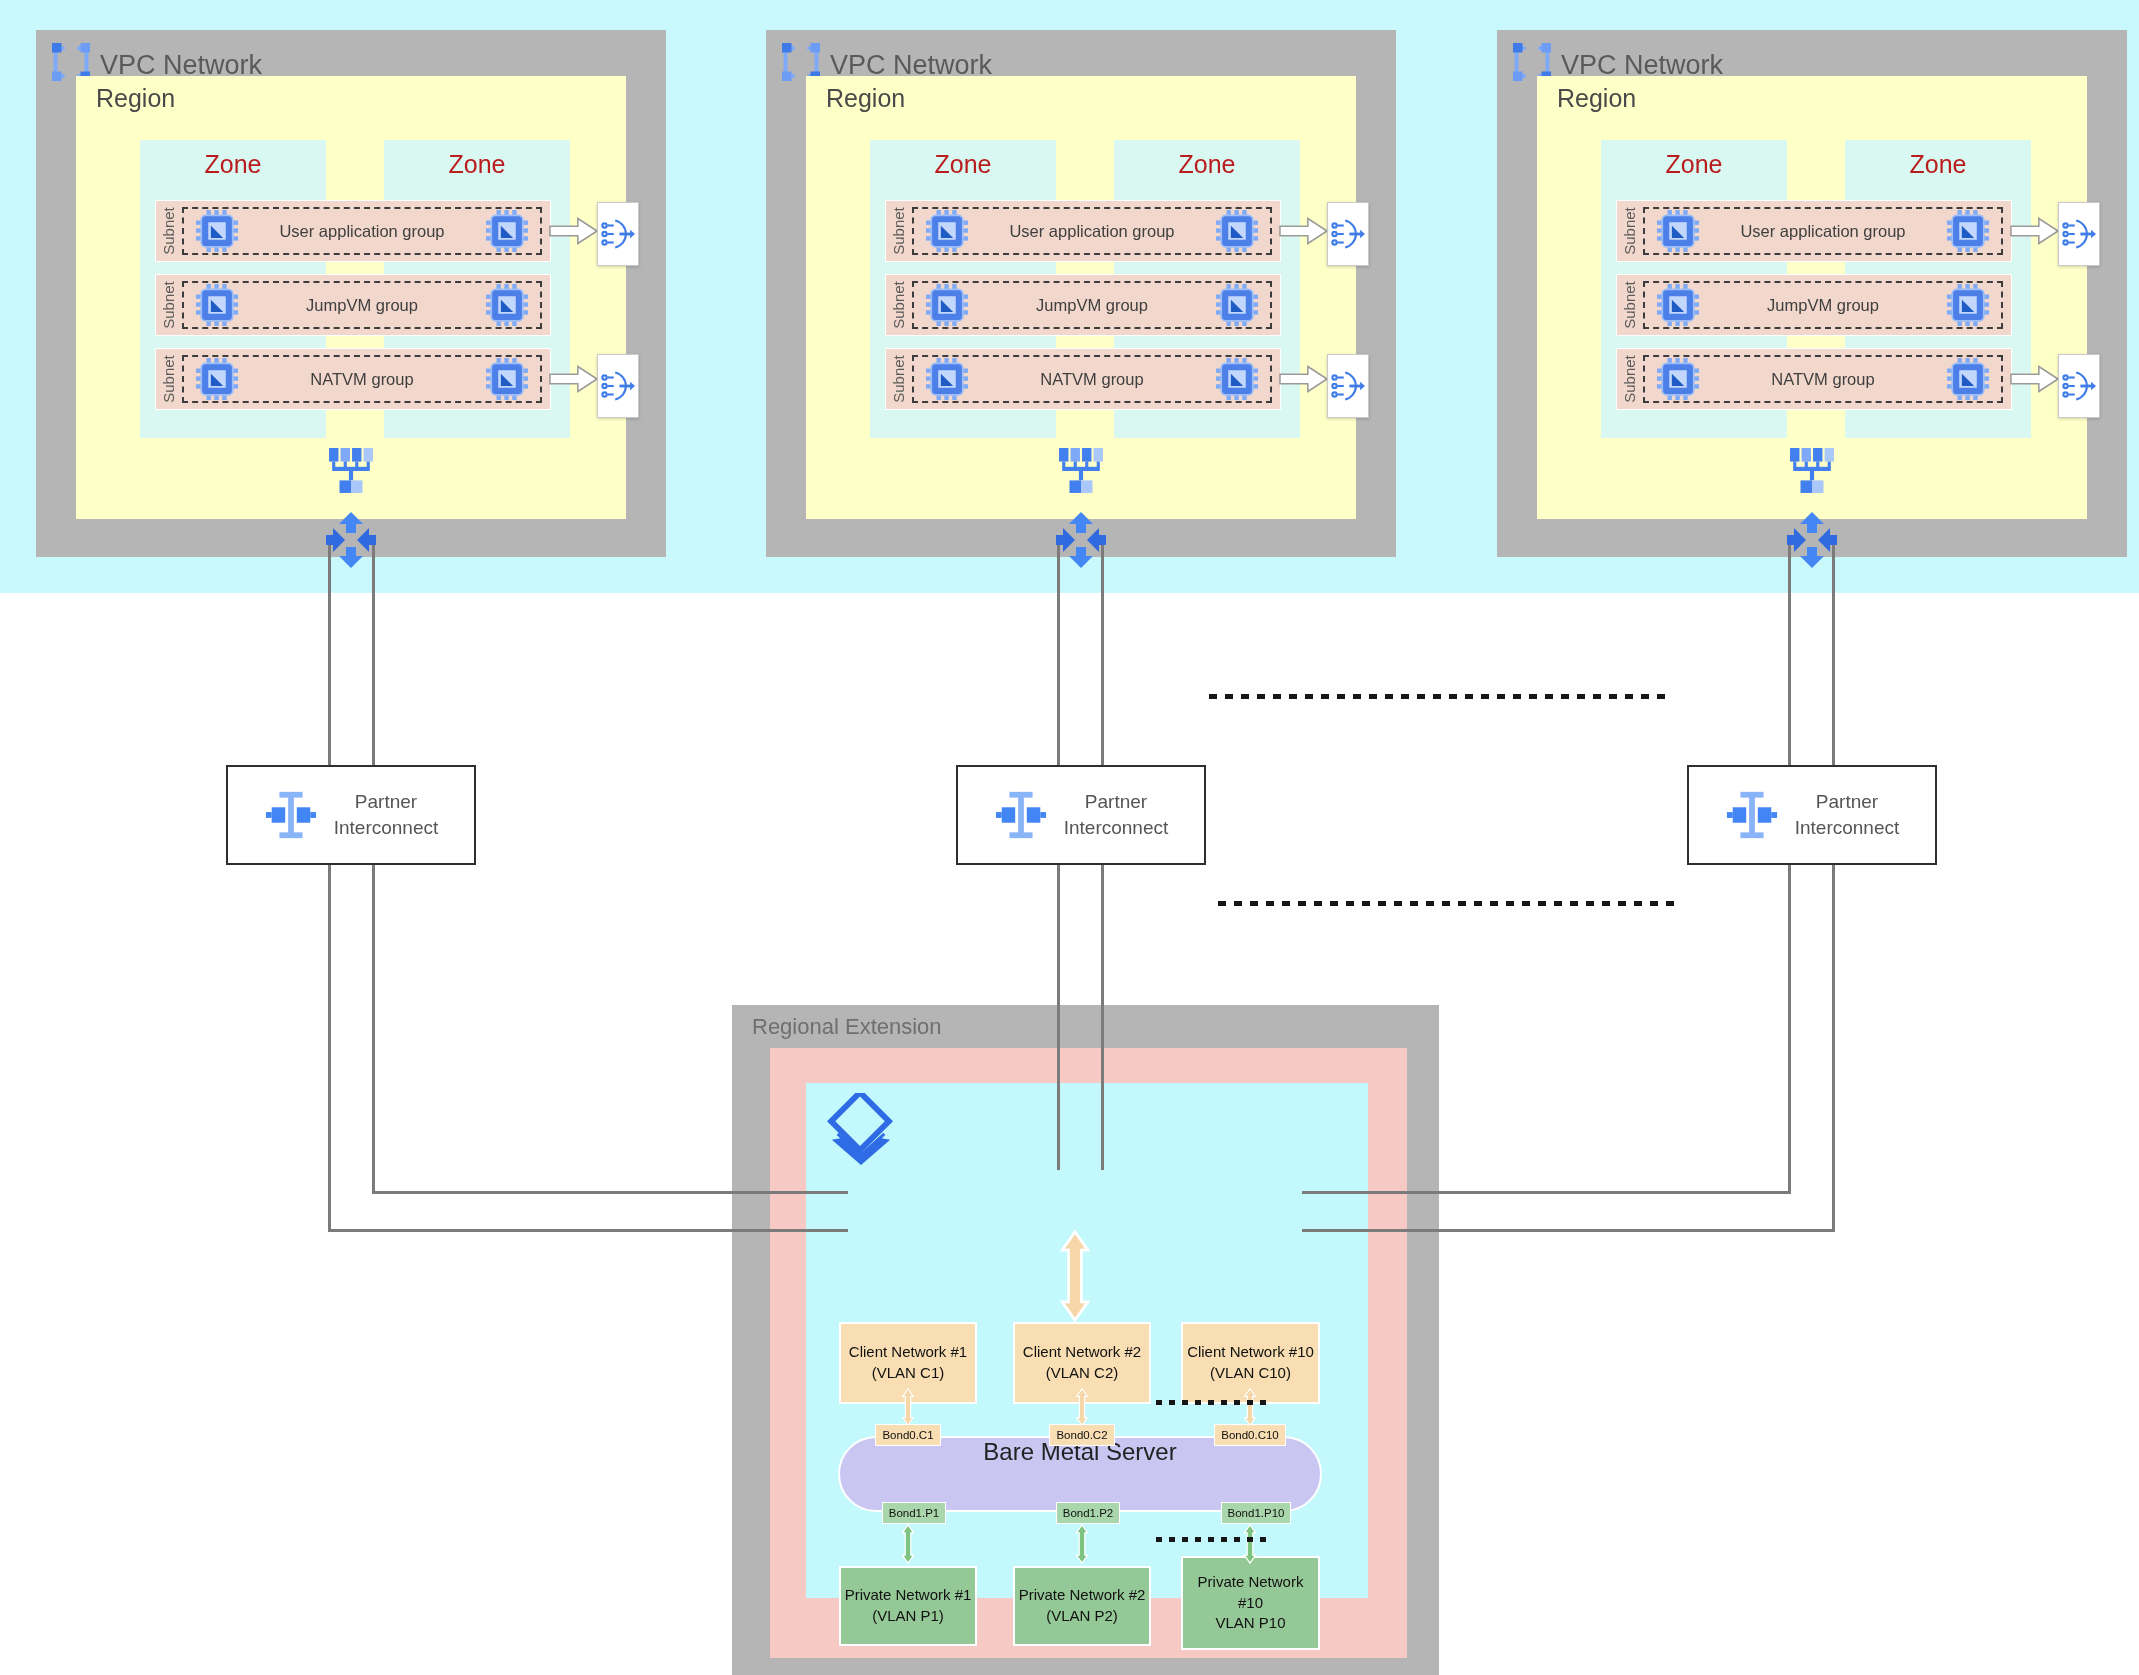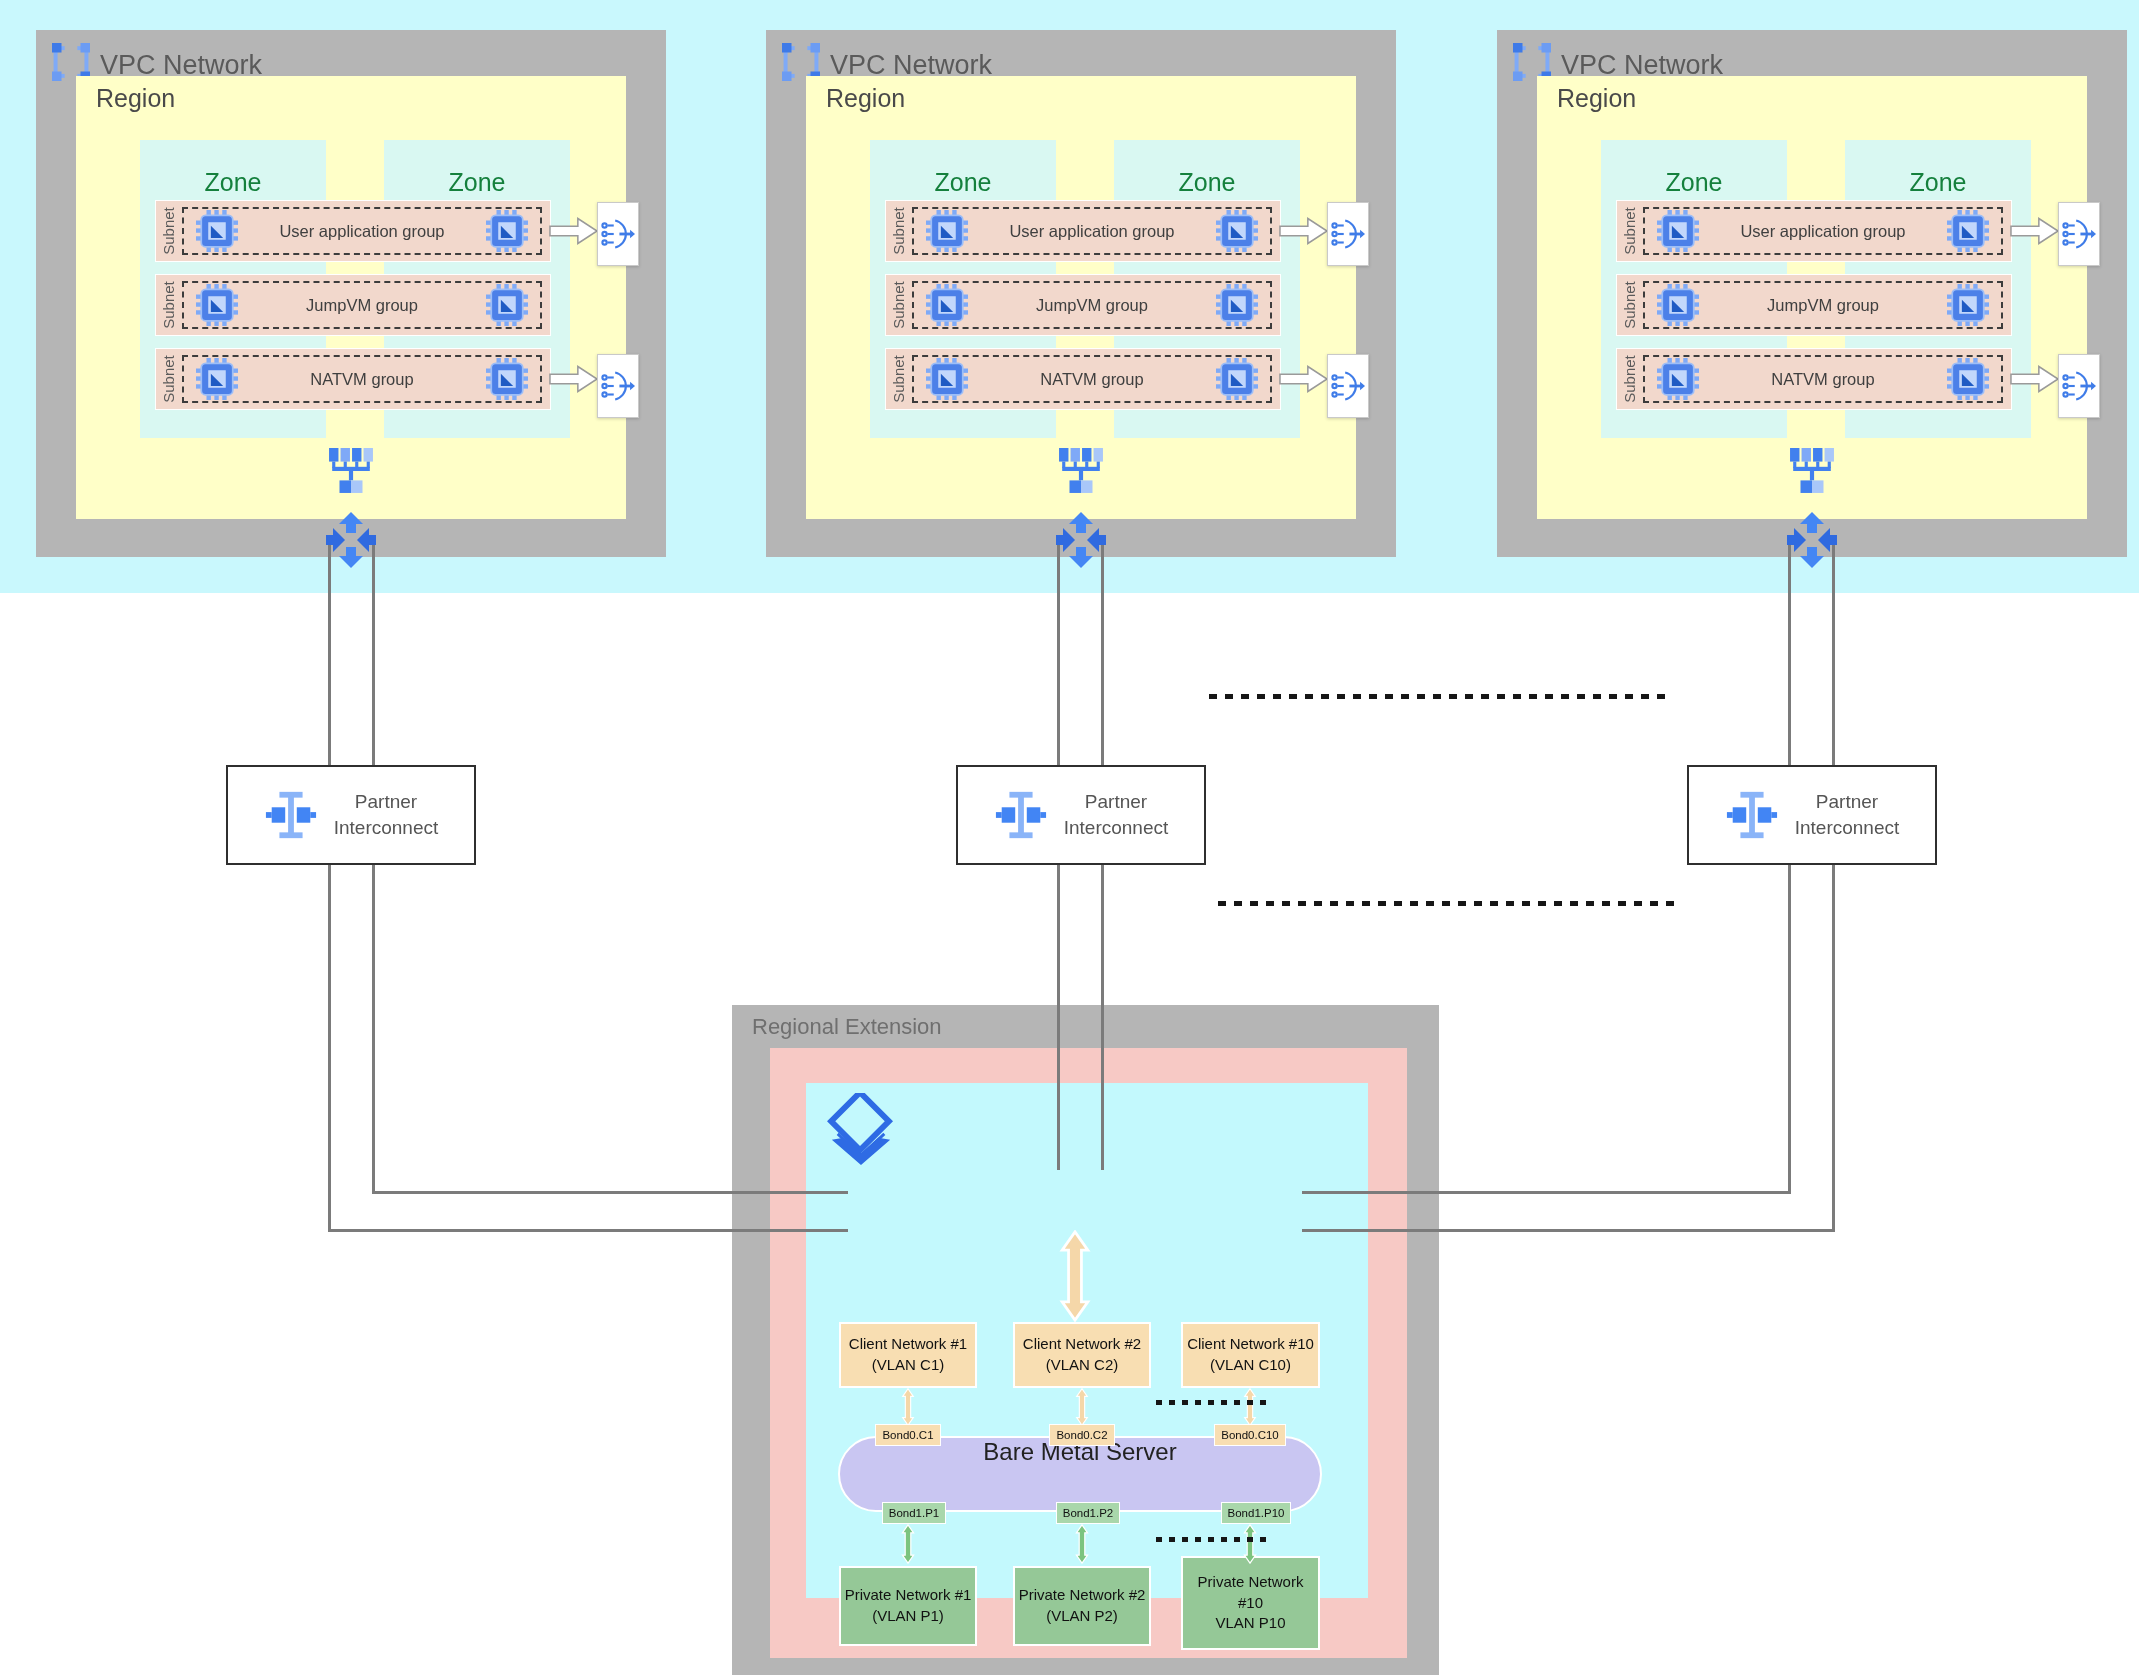--- a/index.html
+++ b/index.html
@@ -7,21 +7,21 @@
           font-family:"Liberation Sans",sans-serif;overflow:hidden;padding-left:8px;}
   .abs{position:absolute;}
   .band{left:0;top:0;width:2139px;height:593px;background:#c9f8fd;}
   
   .vpc{width:630px;height:527px;top:30px;background:#b5b5b5;}
   .vpc-title{left:64px;top:20px;font-size:27px;color:#5a5a5a;}
   .vpc-icon{left:16px;top:13px;}
   .region{left:40px;top:46px;width:550px;height:443px;background:#ffffc8;}
   .region-lbl{left:20px;top:8px;font-size:25px;color:#4a4a4a;}
   .zone{top:110px;width:186px;height:298px;background:#d9f8f2;text-align:center;}
-  .zone-lbl{display:inline-block;margin-top:28px;font-size:25px;color:#15803d;}
+  .zone-lbl{display:inline-block;margin-top:10px;font-size:25px;color:#b91c1c;}
   .srow{left:119px;width:396px;height:62px;background:#f2d8cc;border:1px solid #ffffff;box-sizing:border-box;}
   .sublbl{position:absolute;left:12px;top:50%;transform:translate(-50%,-50%) rotate(-90deg);
           font-size:15px;color:#5a5a5a;white-space:nowrap;}
   .grp{position:absolute;left:26px;right:8px;top:6px;bottom:6px;border:2px dashed #3c3c3c;
        display:flex;align-items:center;padding:0 12px;box-sizing:border-box;}
   .grp-lbl{flex:1;text-align:center;font-size:16.5px;color:#3f3f3f;}
   .lbbox{width:40px;height:62px;background:#fff;border:1px solid #c9c9c9;display:flex;
          align-items:center;justify-content:center;box-shadow:0 1px 3px rgba(0,0,0,.18);}
   
   .line{position:absolute;background:#7b7b7b;z-index:5;}
@@ -34,21 +34,21 @@
   .minidots{height:5px;background:repeating-linear-gradient(to right,#161616 0 6px,transparent 6px 13px);z-index:15;}
   
   .re{left:732px;top:1005px;width:707px;height:670px;background:#b5b5b5;z-index:2;}
   .re-lbl{left:752px;top:1014px;font-size:22px;color:#6f6f6f;z-index:3;}
   .re-pink{left:770px;top:1048px;width:637px;height:610px;background:#f7c9c5;z-index:2;}
   .re-cyan{left:806px;top:1083px;width:562px;height:515px;background:#c3f9fd;z-index:2;}
   .vrf{left:845px;top:1168px;width:460px;height:64px;background:#f8deb2;border:2px solid #fff;
        display:flex;align-items:center;justify-content:center;font-size:23px;color:#1b1b1b;z-index:12;box-sizing:border-box;}
   .node{background:#f8deb2;border:2px solid #fff;display:flex;align-items:center;justify-content:center;
         text-align:center;font-size:15px;line-height:1.38;color:#111;white-space:pre-line;z-index:12;box-sizing:border-box;}
-  .cn{top:1322px;height:66px;}
+  .cn{top:1322px;height:82px;}
   .pn{background:#95c897;}
   .bond{height:22px;font-size:11.5px;display:flex;align-items:center;justify-content:center;
         background:#f8deb2;border:1.5px solid #fff;z-index:14;box-sizing:border-box;color:#111;white-space:nowrap;}
   .bond.green{background:#a9d7ab;margin-left:6px;}
   .pill{left:838px;top:1436px;width:484px;height:76px;background:#c9c6f2;border:2px solid #fff;border-radius:40px;
         display:flex;align-items:flex-start;justify-content:center;font-size:24px;color:#222;z-index:12;box-sizing:border-box;}
   .z11{z-index:11;} .z13{z-index:13;}
   svg{display:block;}
 </style>
 </head>

